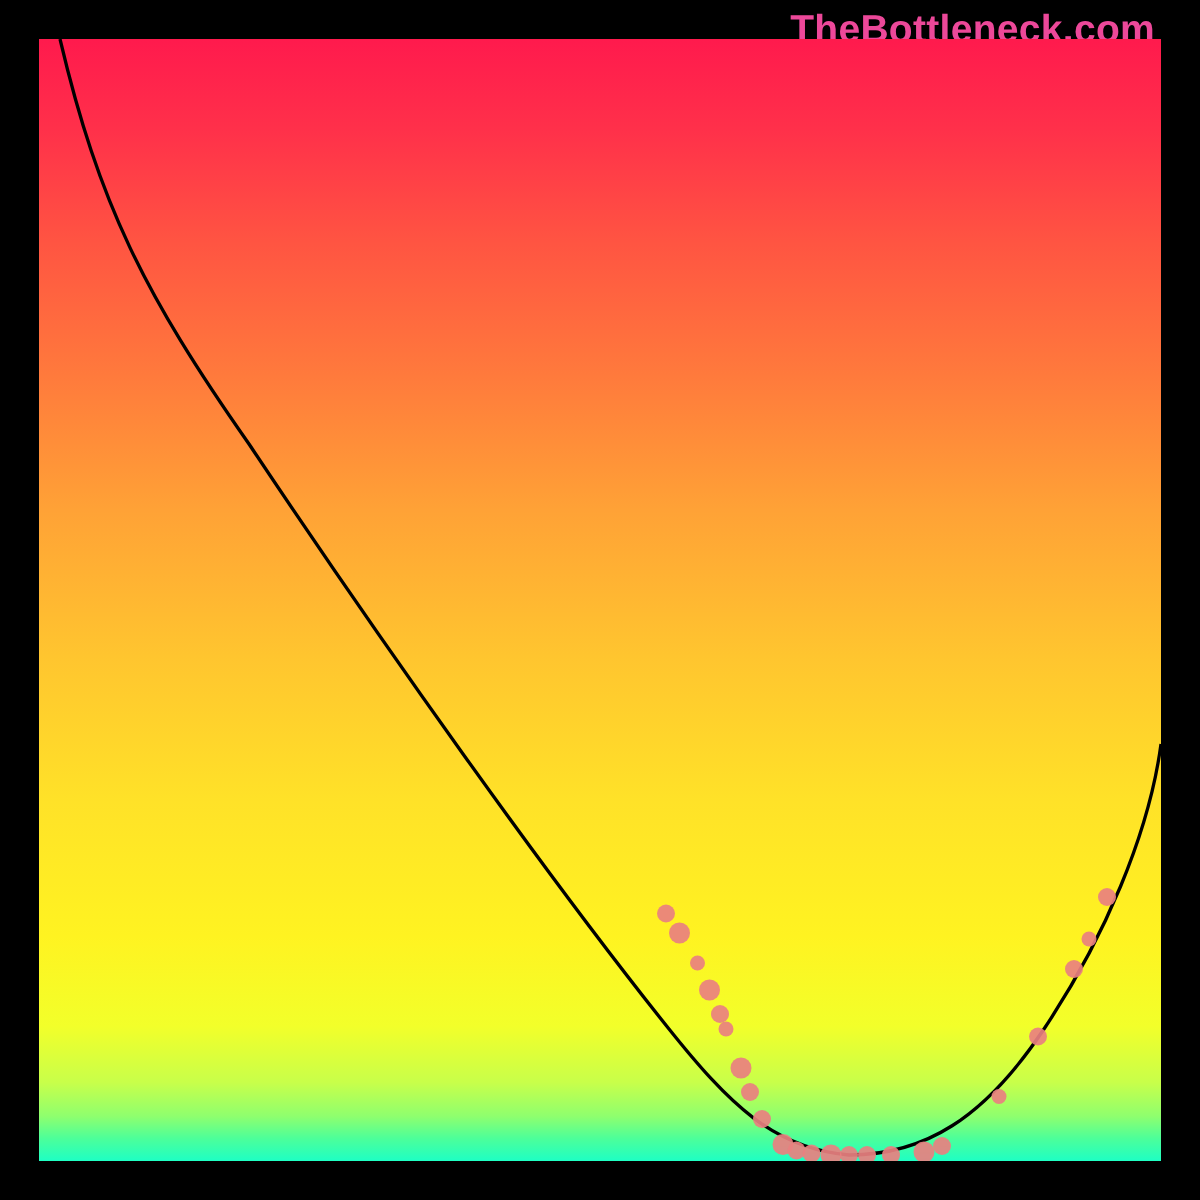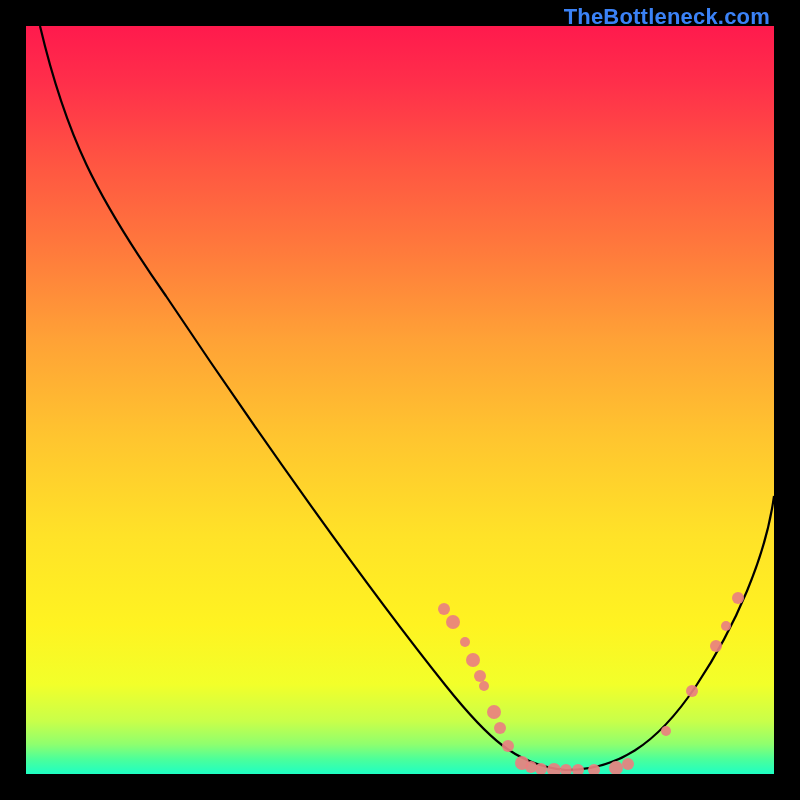--- a/index.html
+++ b/index.html
@@ -39,22 +39,22 @@
       #c8ff4a 93%,
       #8fff6e 96%,
       #4cff9a 98%,
       #1effc4 100%
     );
   }
   .watermark {
     position: absolute;
     top: 4px;
     right: 30px;
-    color: #3b82f6;
-    font-size: 22px;
+    color: #ec4899;
+    font-size: 26px;
     font-weight: 600;
     letter-spacing: 0.2px;
   }
   svg.curve {
     position: absolute;
     left: 0;
     top: 0;
   }
 </style>
 </head>

